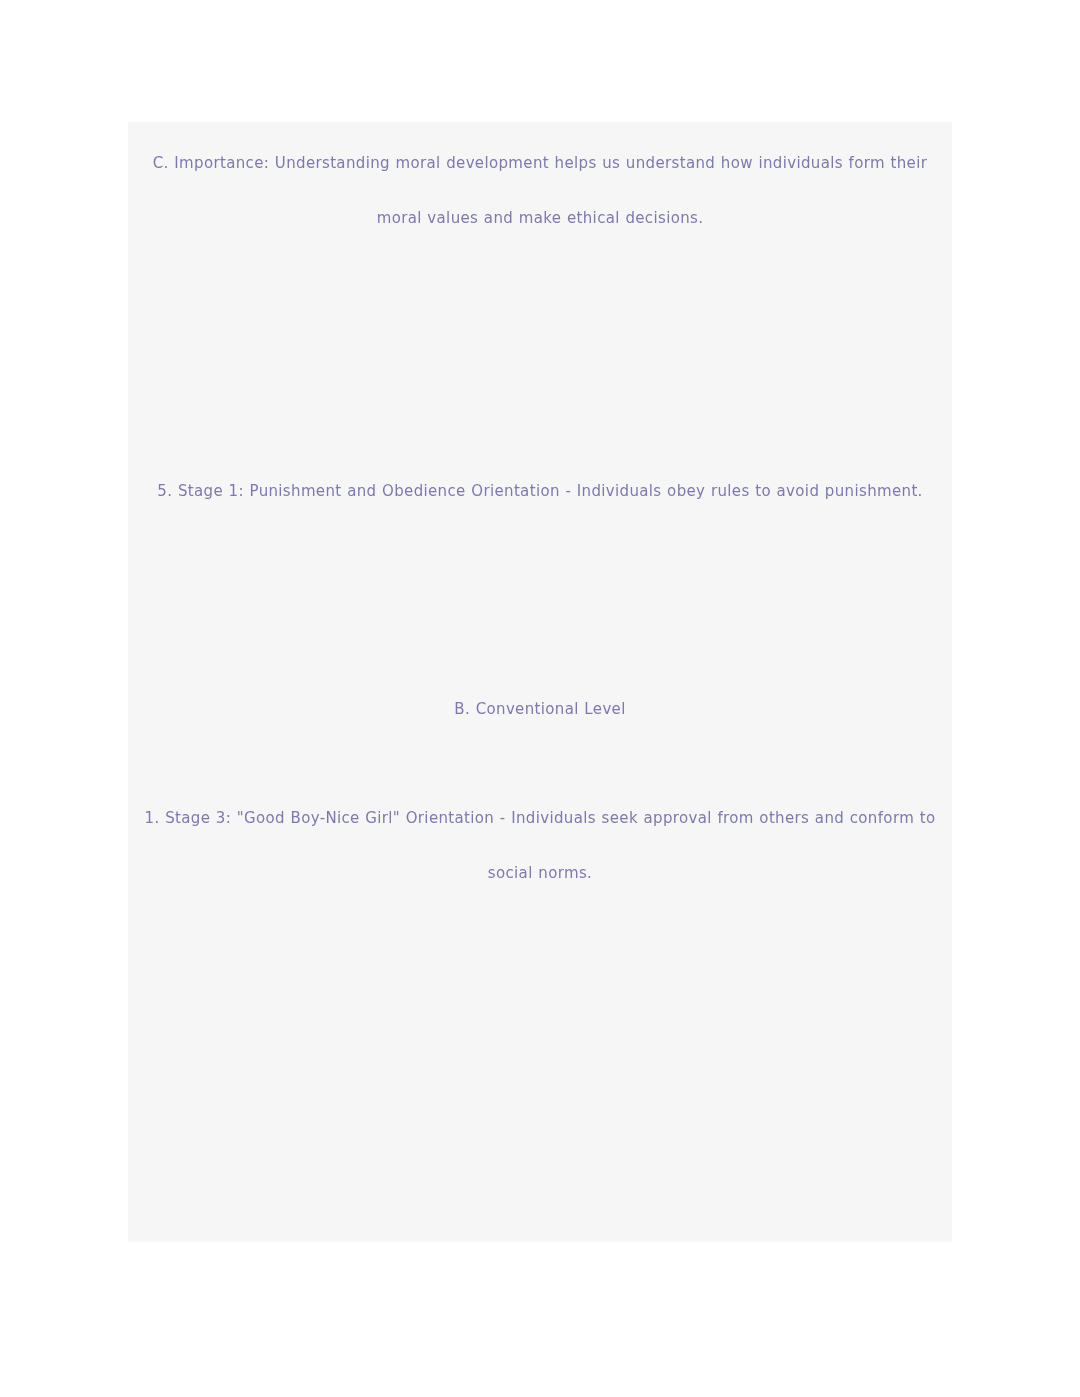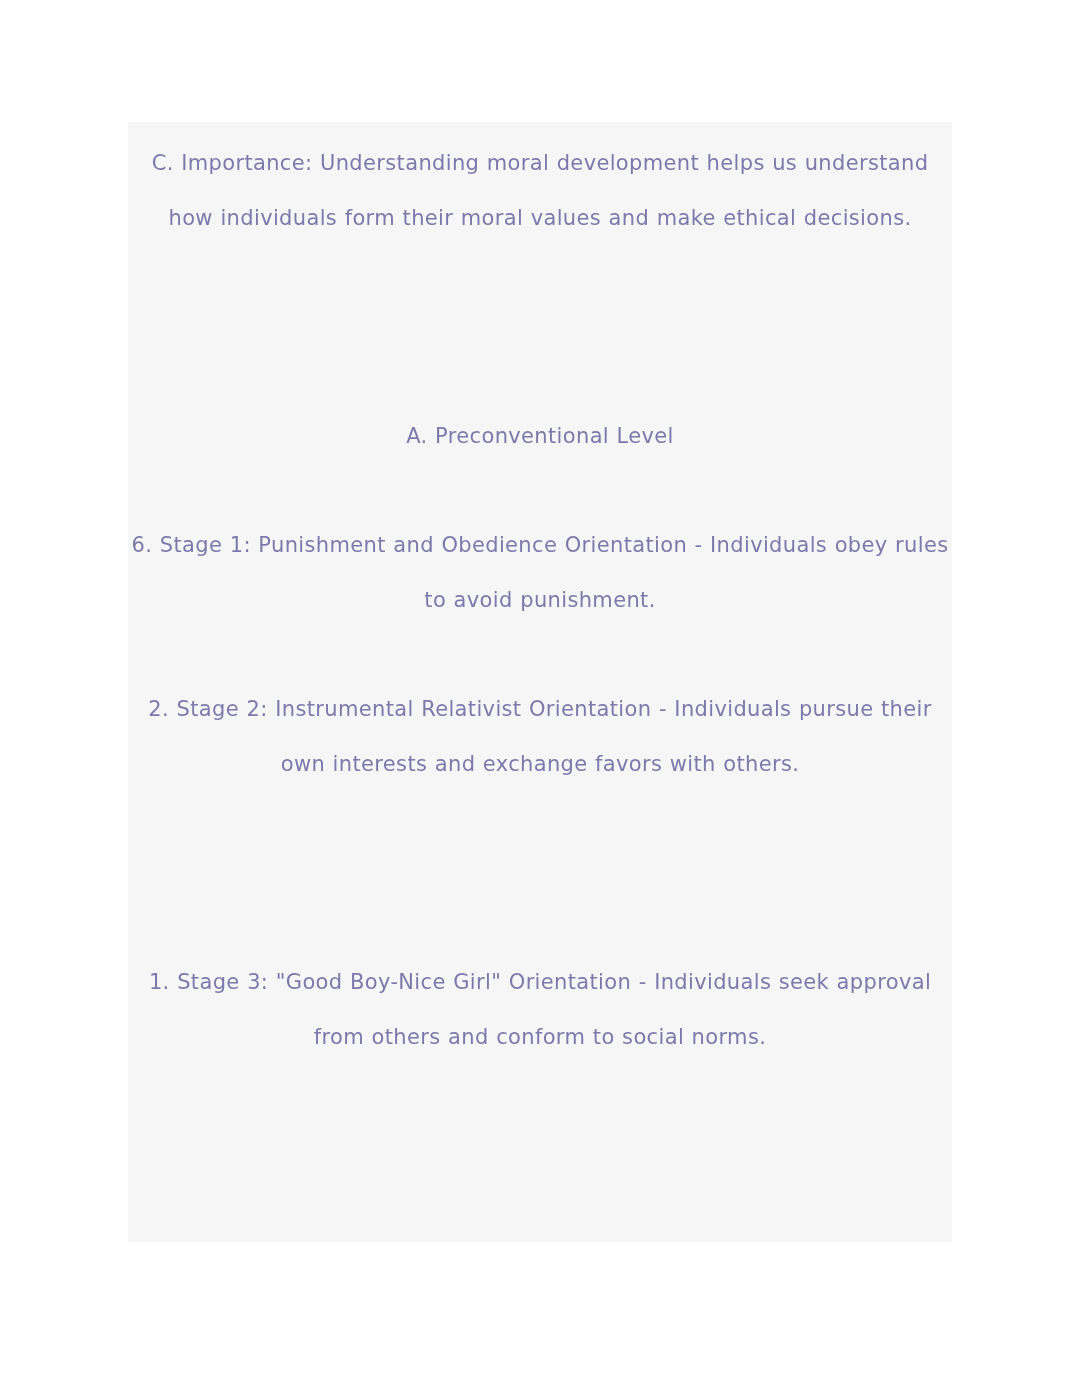--- a/index.html
+++ b/index.html
@@ -37,21 +37,21 @@
   .doc-body {
     width: 822px;
     margin: 0 auto;
     padding-top: 14px;
     box-sizing: border-box;
   }
 
   .para {
     margin: 0;
     color: #7c7aab;
-    font-size: 21px;
+    font-size: 15px;
     line-height: 54.6px;
     text-align: center;
     letter-spacing: 0.35px;
     word-spacing: 0.5px;
     font-weight: 400;
     white-space: normal;
   }
 
   
   .para.spacer {
@@ -70,32 +70,31 @@
   <div class="doc-panel">
     <div class="doc-body">
 
       <p class="para">C. Importance: Understanding moral development helps us understand how individuals form their moral values and make ethical decisions.</p>
 
       <p class="para spacer-tall"></p>
 
 
       <p class="para spacer"></p>
 
-      <p class="para">A. Preconventional Level</p>
 
       <p class="para spacer"></p>
 
-      <p class="para">6. Stage 1: Punishment and Obedience Orientation - Individuals obey rules to avoid punishment.</p>
+      <p class="para">5. Stage 1: Punishment and Obedience Orientation - Individuals obey rules to avoid punishment.</p>
 
       <p class="para spacer"></p>
 
-      <p class="para">2. Stage 2: Instrumental Relativist Orientation - Individuals pursue their own interests and exchange favors with others.</p>
 
       <p class="para spacer-tall"></p>
 
+      <p class="para">B. Conventional Level</p>
 
       <p class="para spacer"></p>
 
       <p class="para">1. Stage 3: "Good Boy-Nice Girl" Orientation - Individuals seek approval from others and conform to social norms.</p>
 
       <p class="para spacer"></p>
 
 
     </div>
   </div>

